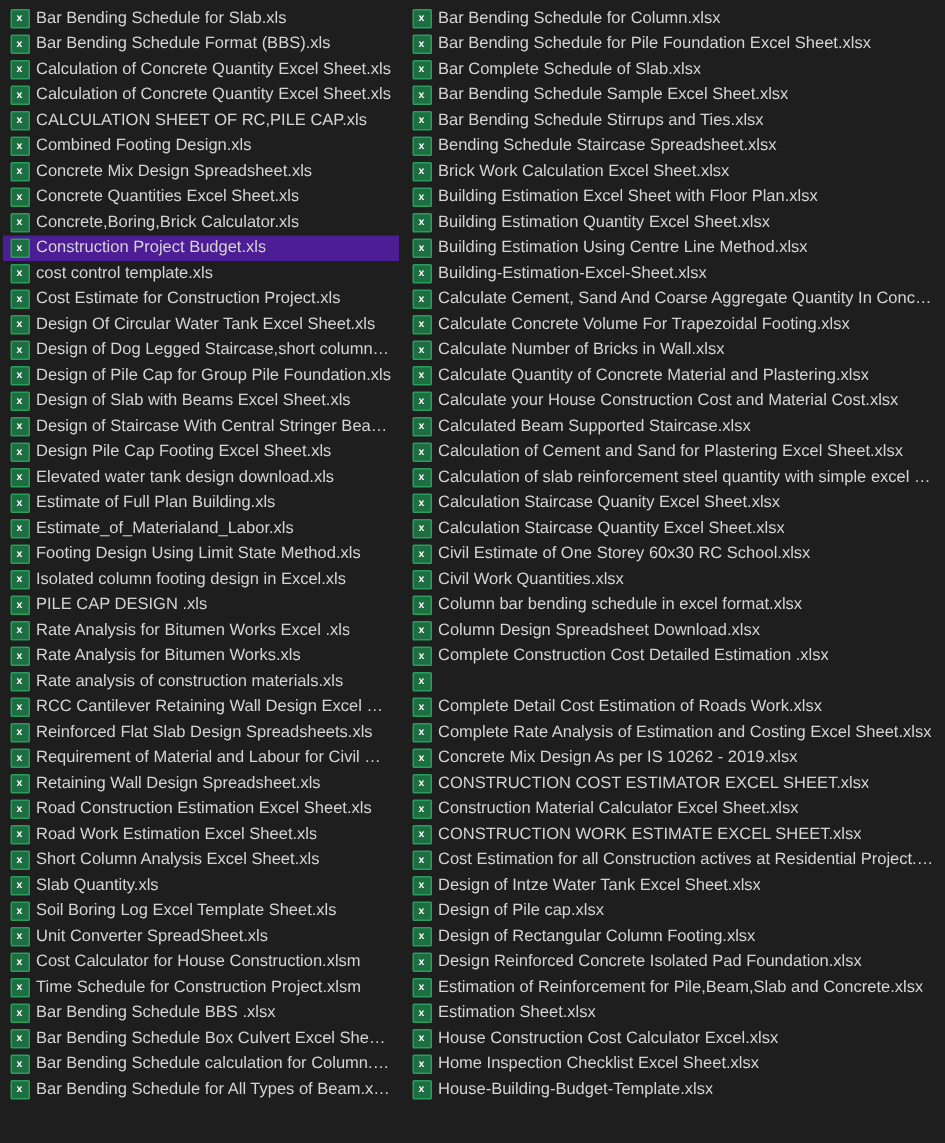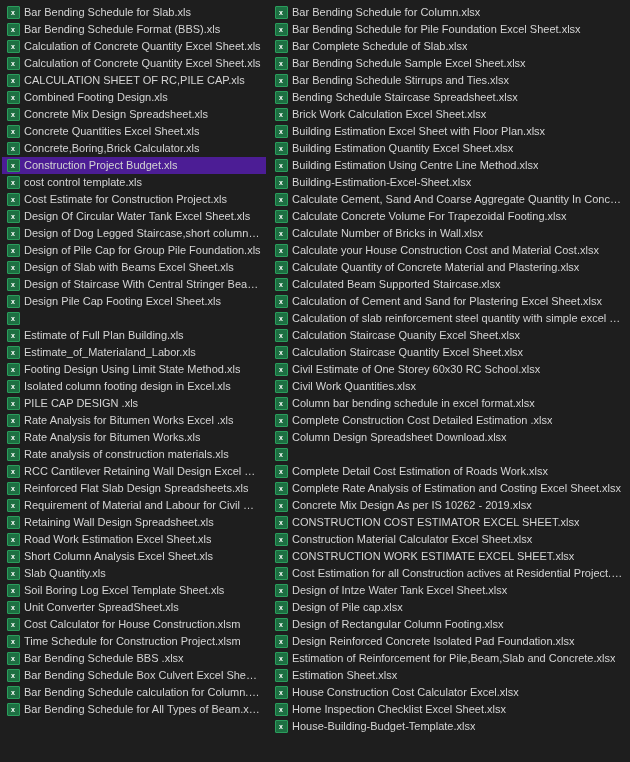--- a/index.html
+++ b/index.html
@@ -184,20 +184,21 @@
       <div class="file-item">
         <span class="file-icon">
           <span class="excel-icon">x</span>
         </span>
         <span class="file-name">Design Pile Cap Footing Excel Sheet.xls</span>
       </div>
       <div class="file-item">
         <span class="file-icon">
           <span class="excel-icon">x</span>
         </span>
+        <span class="file-name">Elevated water tank design download.xls</span>
       </div>
       <div class="file-item">
         <span class="file-icon">
           <span class="excel-icon">x</span>
         </span>
         <span class="file-name">Estimate of Full Plan Building.xls</span>
       </div>
       <div class="file-item">
         <span class="file-icon">
           <span class="excel-icon">x</span>
@@ -256,20 +257,26 @@
         <span class="file-icon">
           <span class="excel-icon">x</span>
         </span>
         <span class="file-name">Requirement of Material and Labour for Civil Work.xls</span>
       </div>
       <div class="file-item">
         <span class="file-icon">
           <span class="excel-icon">x</span>
         </span>
         <span class="file-name">Retaining Wall Design Spreadsheet.xls</span>
+      </div>
+      <div class="file-item">
+        <span class="file-icon">
+          <span class="excel-icon">x</span>
+        </span>
+        <span class="file-name">Road Construction Estimation Excel Sheet.xls</span>
       </div>
       <div class="file-item">
         <span class="file-icon">
           <span class="excel-icon">x</span>
         </span>
         <span class="file-name">Road Work Estimation Excel Sheet.xls</span>
       </div>
       <div class="file-item">
         <span class="file-icon">
           <span class="excel-icon">x</span>
@@ -413,32 +420,32 @@
       <div class="file-item">
         <span class="file-icon">
           <span class="excel-icon">x</span>
         </span>
         <span class="file-name">Calculate Number of Bricks in Wall.xlsx</span>
       </div>
       <div class="file-item">
         <span class="file-icon">
           <span class="excel-icon">x</span>
         </span>
+        <span class="file-name">Calculate Quantity of Concrete Material and Plastering.xlsx</span>
+      </div>
+      <div class="file-item">
+        <span class="file-icon">
+          <span class="excel-icon">x</span>
+        </span>
         <span class="file-name">Calculate your House Construction Cost and Material Cost.xlsx</span>
       </div>
       <div class="file-item">
         <span class="file-icon">
           <span class="excel-icon">x</span>
         </span>
-        <span class="file-name">Calculate Quantity of Concrete Material and Plastering.xlsx</span>
-      </div>
-      <div class="file-item">
-        <span class="file-icon">
-          <span class="excel-icon">x</span>
-        </span>
         <span class="file-name">Calculated Beam Supported Staircase.xlsx</span>
       </div>
       <div class="file-item">
         <span class="file-icon">
           <span class="excel-icon">x</span>
         </span>
         <span class="file-name">Calculation of Cement and Sand for Plastering Excel Sheet.xlsx</span>
       </div>
       <div class="file-item">
         <span class="file-icon">
@@ -473,27 +480,27 @@
       <div class="file-item">
         <span class="file-icon">
           <span class="excel-icon">x</span>
         </span>
         <span class="file-name">Column bar bending schedule in excel format.xlsx</span>
       </div>
       <div class="file-item">
         <span class="file-icon">
           <span class="excel-icon">x</span>
         </span>
+        <span class="file-name">Column Design Spreadsheet Download.xlsx</span>
+      </div>
+      <div class="file-item">
+        <span class="file-icon">
+          <span class="excel-icon">x</span>
+        </span>
         <span class="file-name">Complete Construction Cost Detailed Estimation .xlsx</span>
-      </div>
-      <div class="file-item">
-        <span class="file-icon">
-          <span class="excel-icon">x</span>
-        </span>
-        <span class="file-name">Column Design Spreadsheet Download.xlsx</span>
       </div>
       <div class="file-item">
         <span class="file-icon">
           <span class="excel-icon">x</span>
         </span>
       </div>
       <div class="file-item">
         <span class="file-icon">
           <span class="excel-icon">x</span>
         </span>

